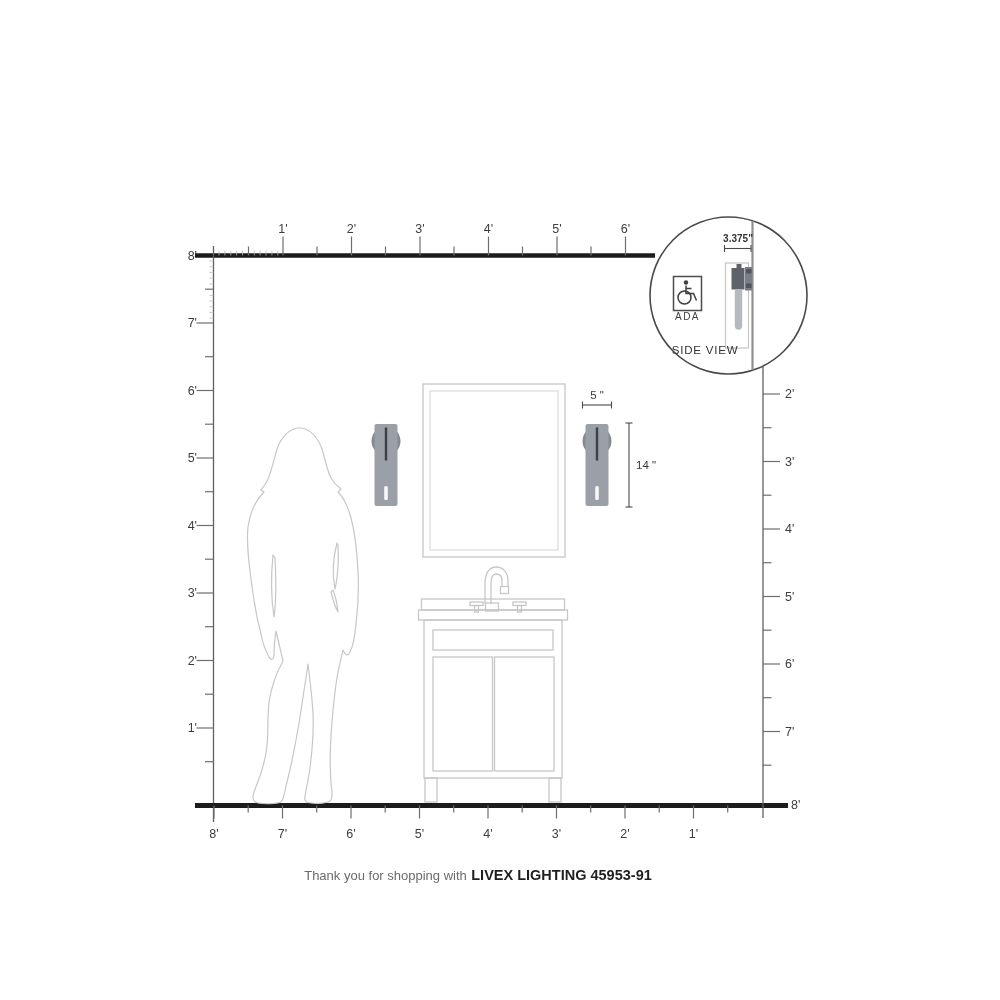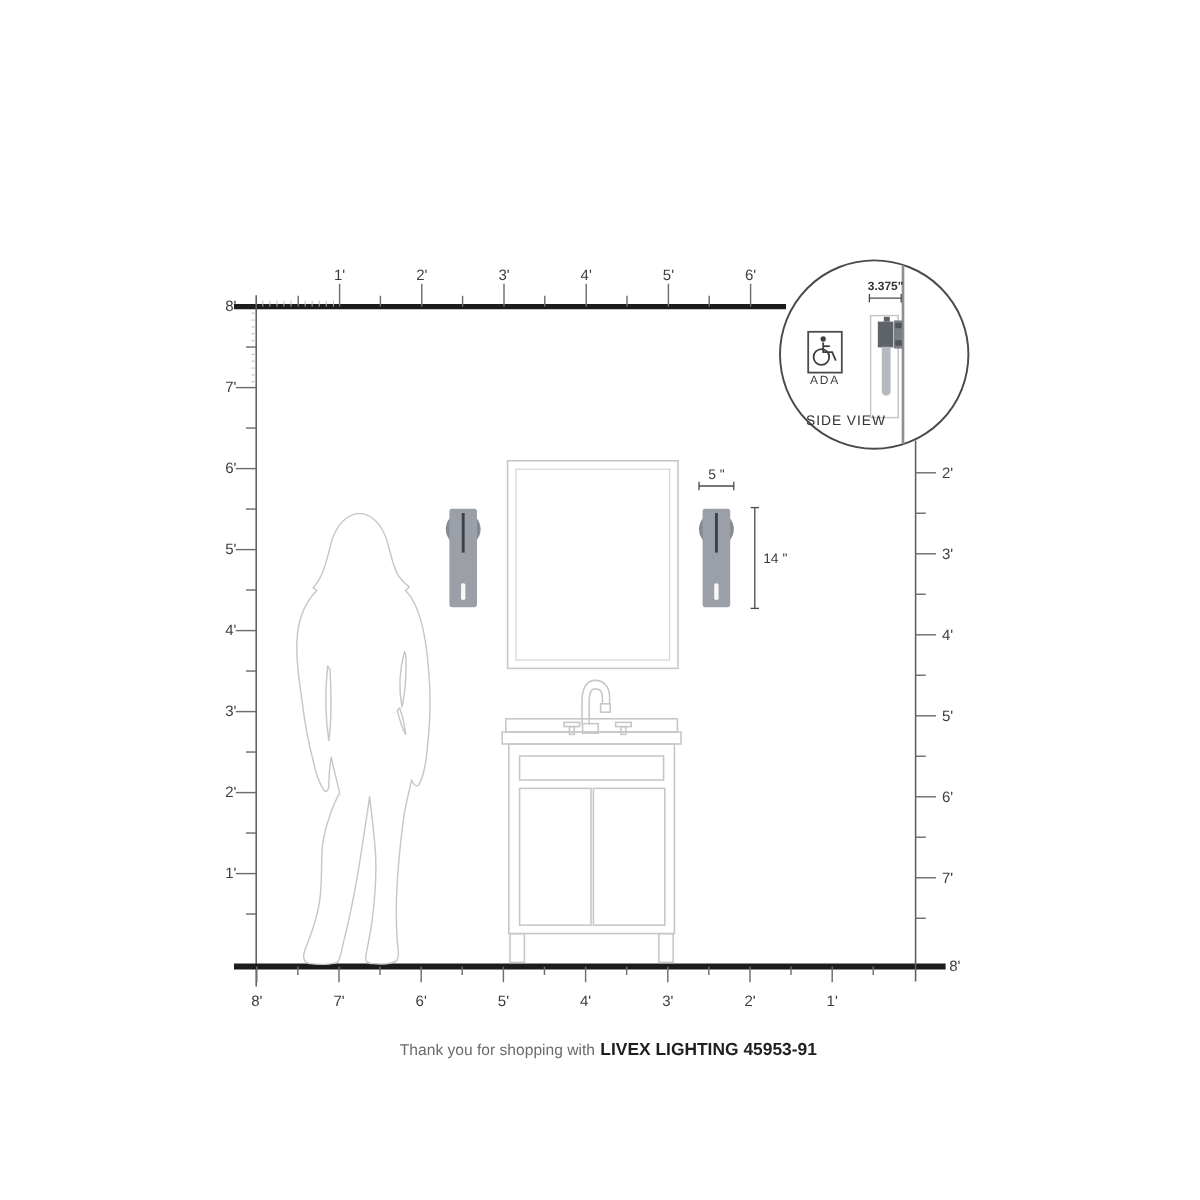--- a/index.html
+++ b/index.html
@@ -12,21 +12,21 @@
   .hatch{stroke:#b9b9b9;stroke-width:0.8;}
   .lt{stroke:#c7c7c7;fill:none;stroke-width:1.3;}
   .lt2{stroke:#d4d4d4;fill:none;stroke-width:1;}
   .dim{stroke:#4a4a4a;stroke-width:1.1;}
   .sil{stroke:#c7c7c7;stroke-width:1.2;fill:#ffffff;stroke-linejoin:round;}
   text.rl{font-size:12.5px;fill:#3d3d3d;}
   text.dl{font-size:11.5px;fill:#3a3a3a;}
   text.insetdim{font-size:10px;font-weight:600;fill:#333333;}
   text.ada{font-size:10px;letter-spacing:1.5px;fill:#3f3f3f;}
   text.sideview{font-size:11.5px;letter-spacing:0.8px;fill:#333333;}
-  #footer{position:absolute;left:0;top:866px;width:956px;text-align:center;margin-left:29px;}
+  #footer{position:absolute;left:0;top:866px;width:956px;text-align:center;}
   #footer .pre{font-size:13px;color:#6b6b6b;}
   #footer .prod{font-size:14.5px;font-weight:bold;color:#1f1f1f;}
 </style>
 </head>
 <body>
 
 <div id="canvas">
 <svg width="1000" height="1000" viewBox="0 0 1000 1000">
 
   <g>

